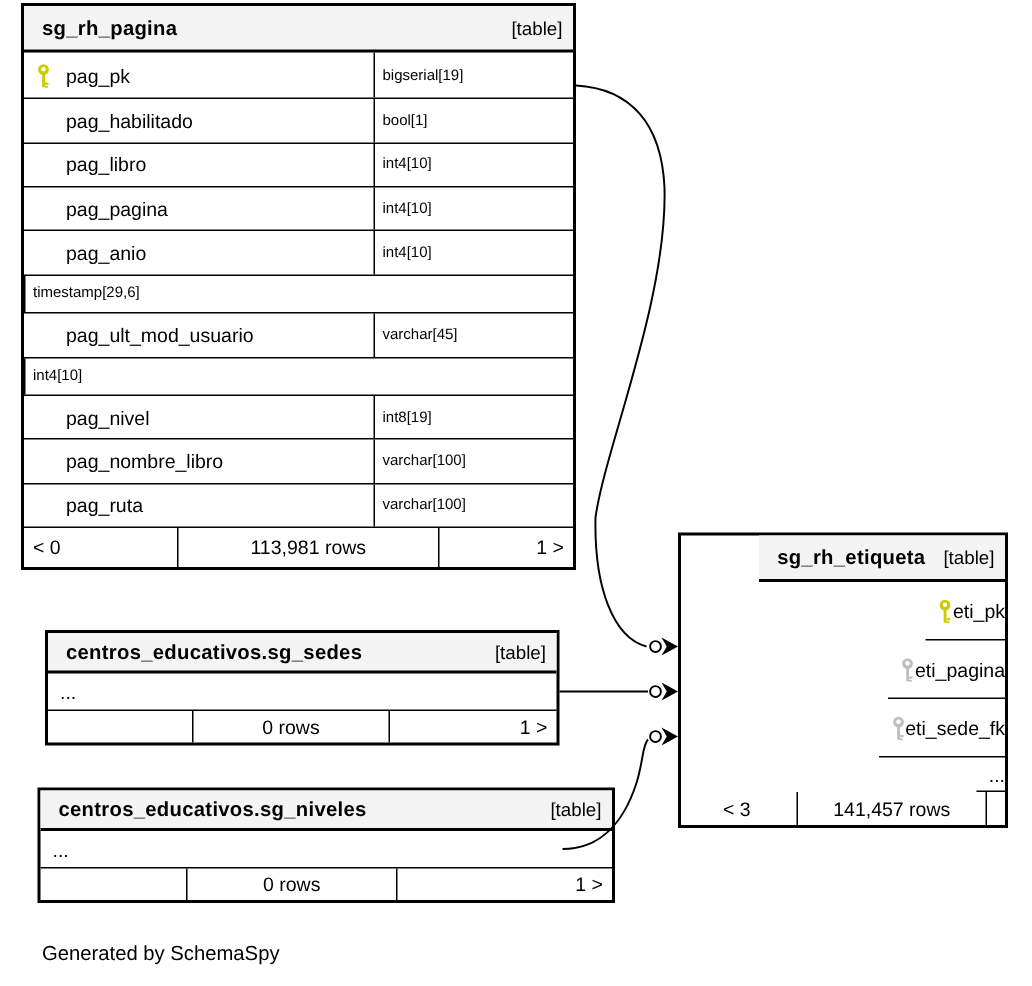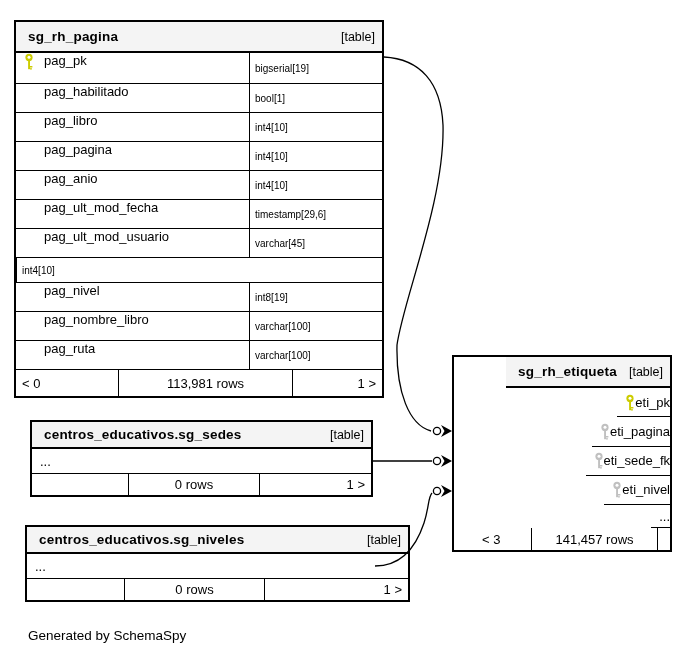--- a/index.html
+++ b/index.html
@@ -5,34 +5,34 @@
   html,body{margin:0;padding:0;background:#ffffff;}
   body{width:688px;height:657px;position:relative;font-family:"Liberation Sans",sans-serif;color:#000;}
   .canvas{position:absolute;inset:0;}
   svg.connectors{position:absolute;left:0;top:0;width:688px;height:657px;pointer-events:none;z-index:5;}
   .dtable{position:absolute;border:2px solid var(--border,#000);background:#fff;display:flex;flex-direction:column;box-sizing:border-box;z-index:1;}
   .thead{background:var(--header-bg,#f4f4f4);border-bottom:2px solid var(--border,#000);display:flex;justify-content:space-between;align-items:center;padding:0 7px 0 12px;flex:none;}
   .tname{font-weight:bold;font-size:13.5px;letter-spacing:0.2px;}
   .tbadge{font-size:12.5px;padding-left:12px;}
   .trow{display:flex;align-items:center;border-bottom:1px solid var(--border,#000);flex:1 1 auto;min-height:0;}
   .trow:last-of-type{border-bottom:none;}
-  .namecell{width:233px;box-sizing:border-box;padding-left:8px;display:flex;align-items:flex-start;gap:10px;font-size:13px;align-self:stretch;}
+  .namecell{width:233px;box-sizing:border-box;padding-left:8px;display:flex;align-items:center;gap:10px;font-size:13px;align-self:stretch;}
   .typecell{flex:1;border-left:1px solid var(--border,#000);padding-left:5px;display:flex;align-items:center;font-size:10px;align-self:stretch;}
   .fullcell{flex:1;box-sizing:border-box;padding-left:8px;display:flex;align-items:center;font-size:13px;align-self:stretch;}
   .keyicon{width:10px;height:17px;flex:none;display:inline-block;}
   .keyspace{width:10px;flex:none;}
   .ellipsisrow{display:flex;align-items:center;border-bottom:1px solid var(--border,#000);padding-left:8px;font-size:13px;flex:1 1 auto;}
   .ellipsisrow.fixed{flex:none;height:22px;}
   .tfoot{display:flex;flex:none;font-size:13px;align-items:stretch;}
   .fcell{display:flex;align-items:center;box-sizing:border-box;padding:0 6px;}
   .fcell + .fcell{border-left:1px solid var(--border,#000);}
   .fcell.c{justify-content:center;}
   .fcell.r{justify-content:flex-end;flex:1;}
 
-  #t-pagina{left:14px;top:20px;width:370px;height:378px;}
+  #t-pagina{left:14px;top:2px;width:370px;height:378px;}
   #t-pagina .thead{height:29px;}
   #t-pagina .tfoot{height:26px;}
   #t-pagina .fcell.l{width:102px;}
   #t-pagina .fcell.c{width:174px;}
 
   #t-sedes{left:30px;top:420px;width:343px;height:77px;}
   #t-sedes .thead{height:25px;gap:44px;}
   #t-sedes .tfoot{height:21px;}
   #t-sedes .fcell.l{width:96px;}
   #t-sedes .fcell.c{width:131px;}
@@ -117,24 +117,20 @@
       <span class="typecell">int4[10]</span>
     </div>
     <div class="trow">
       <span class="namecell">
           <span class="keyspace"></span>
           <span>pag_anio</span>
         </span>
       <span class="typecell">int4[10]</span>
     </div>
     <div class="trow">
-      <span class="namecell">
-          <span class="keyspace"></span>
-          <span>pag_ult_mod_fecha</span>
-        </span>
       <span class="typecell">timestamp[29,6]</span>
     </div>
     <div class="trow">
       <span class="namecell">
           <span class="keyspace"></span>
           <span>pag_ult_mod_usuario</span>
         </span>
       <span class="typecell">varchar[45]</span>
     </div>
     <div class="trow">
@@ -236,34 +232,20 @@
             <circle cx="5" cy="4.4" r="3.6"></circle>
             <rect x="4.1" y="7" width="1.9" height="9.2"></rect>
             <rect x="6" y="13" width="2.4" height="1.5"></rect>
             <rect x="6" y="15.2" width="1.9" height="1.3"></rect>
           </g>
           <circle cx="5" cy="4.2" r="1.5" fill="#ffffff"></circle>
         </svg>
         <span>eti_sede_fk</span>
       </span>
     </div>
-    <div class="trow">
-      <span class="fullcell">
-        <svg class="keyicon" viewBox="0 0 10 17">
-          <g fill="#c0c0c0">
-            <circle cx="5" cy="4.4" r="3.6"></circle>
-            <rect x="4.1" y="7" width="1.9" height="9.2"></rect>
-            <rect x="6" y="13" width="2.4" height="1.5"></rect>
-            <rect x="6" y="15.2" width="1.9" height="1.3"></rect>
-          </g>
-          <circle cx="5" cy="4.2" r="1.5" fill="#ffffff"></circle>
-        </svg>
-        <span>eti_nivel</span>
-      </span>
-    </div>
 
     <div class="ellipsisrow fixed">...</div>
     <div class="tfoot">
       <span class="fcell l">&lt; 3</span>
       <span class="fcell c">141,457 rows</span>
       <span class="fcell r"></span>
     </div>
   </div>
 
   <div class="genby">Generated by SchemaSpy</div>

